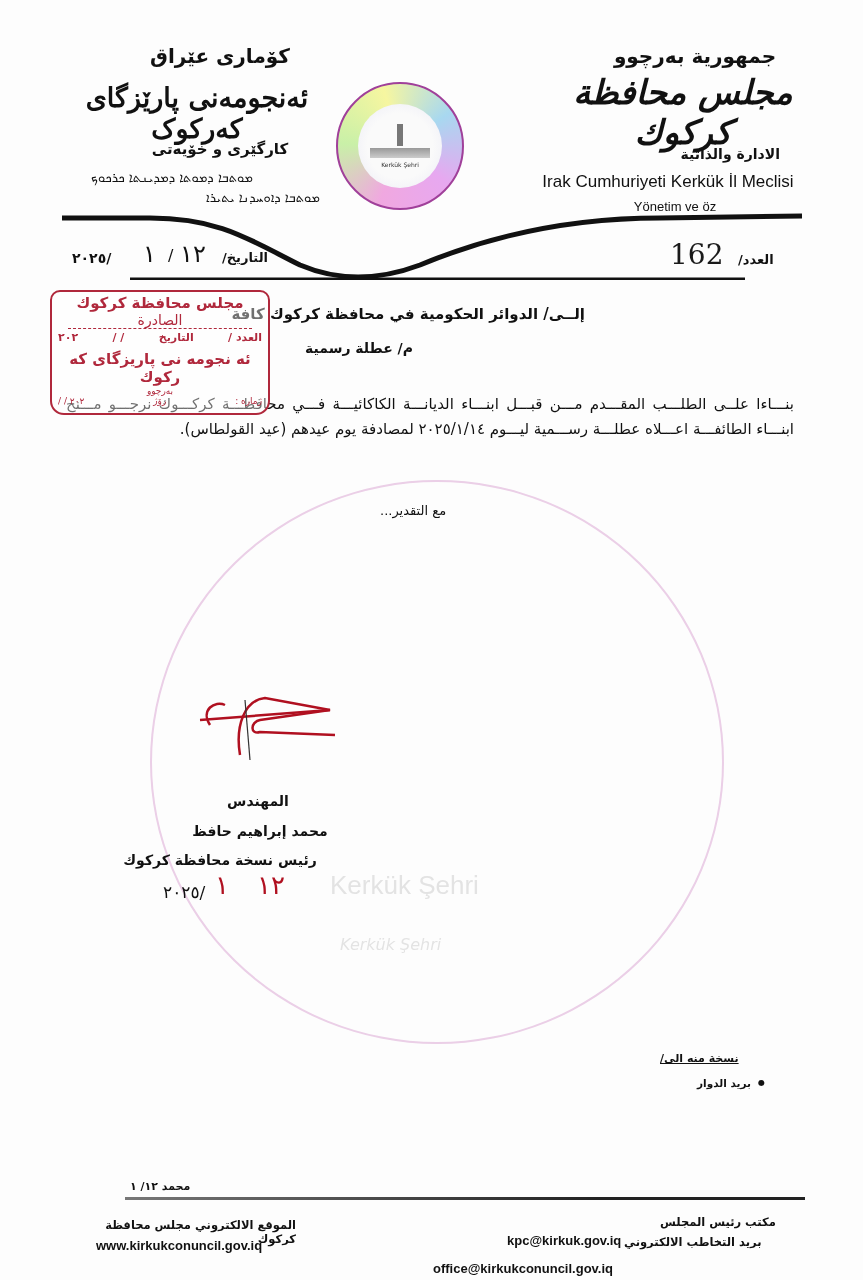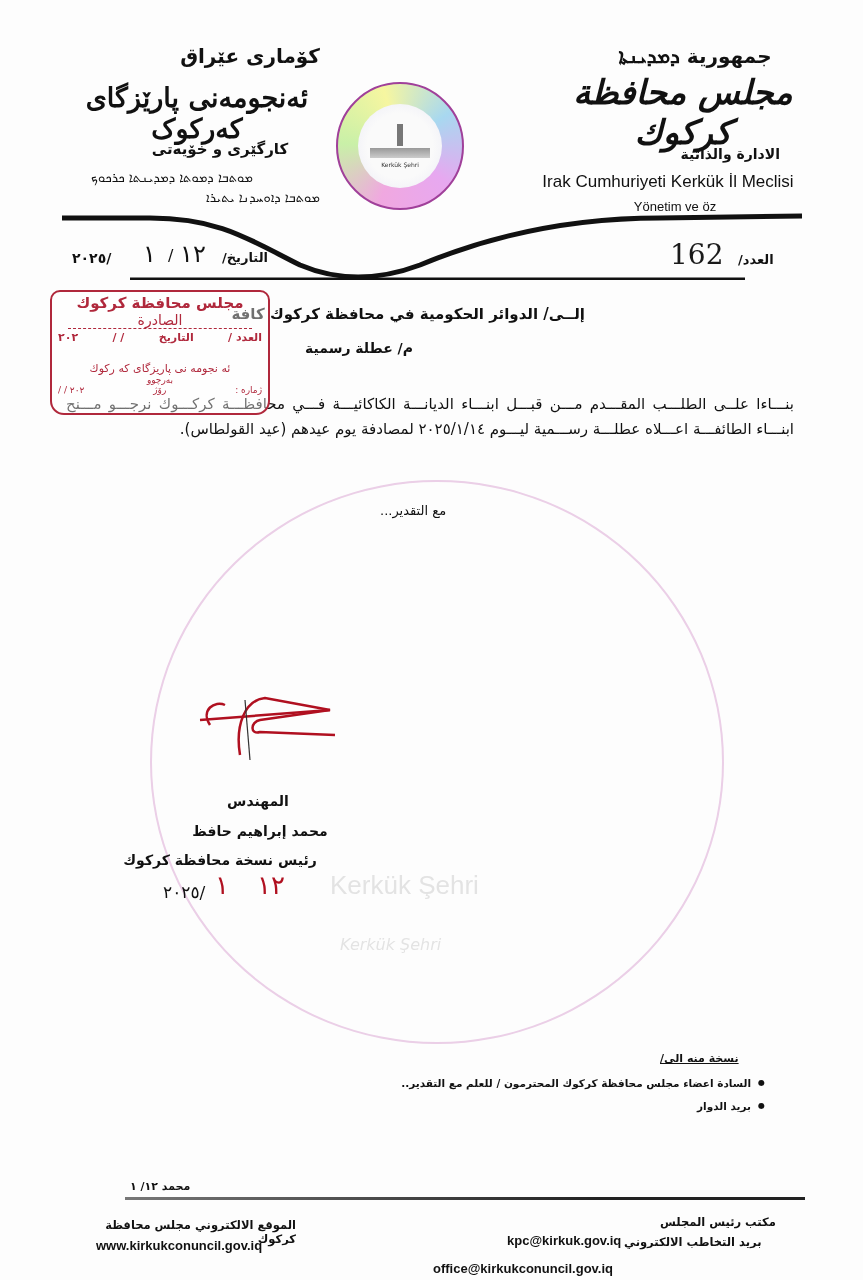--- a/index.html
+++ b/index.html
@@ -5,21 +5,21 @@
   html, body { margin: 0; padding: 0; }
   body {
     width: 863px; height: 1280px; position: relative; overflow: hidden;
     background: #fdfdfd; color: #111;
     font-family: "DejaVu Sans", sans-serif;
   }
   .abs { position: absolute; }
   .rtl { direction: rtl; }
 
   
-  .hl-1 { left: 120px; top: 44px; width: 200px; font-size: 20px; font-weight: bold; text-align: right; }
+  .hl-1 { left: 120px; top: 44px; width: 200px; font-size: 20px; font-weight: bold; text-align: center; }
   .hl-2 { left: 62px; top: 82px; width: 270px; font-size: 27px; font-weight: bold; text-align: center; font-family: "DejaVu Serif", serif; }
   .hl-3 { left: 120px; top: 140px; width: 200px; font-size: 15px; font-weight: bold; text-align: center; }
   .hl-4 { left: 12px; top: 170px; width: 320px; font-size: 13px; text-align: center; letter-spacing: 1px; }
   .hl-5 { left: 60px; top: 190px; width: 260px; font-size: 13px; letter-spacing: 1px; }
 
   
   .hr-1 { left: 590px; top: 44px; width: 210px; font-size: 20px; font-weight: bold; text-align: center; }
   .hr-2 { left: 548px; top: 72px; width: 270px; font-size: 34px; font-weight: bold; text-align: center; font-family: "DejaVu Serif", serif; font-style: italic; }
   .hr-3 { left: 610px; top: 146px; width: 170px; font-size: 14px; font-weight: bold; }
   .hr-4 { left: 518px; top: 172px; width: 300px; font-size: 17px; text-align: center; font-family: "Liberation Sans", sans-serif; }
@@ -56,21 +56,21 @@
   
   .stamp {
     left: 50px; top: 290px; width: 220px; height: 125px;
     border: 2px solid #b0283c; border-radius: 10px 10px 14px 14px;
     color: #b0283c; box-sizing: border-box; padding: 2px 6px;
     background: rgba(255,255,255,0.4);
   }
   .stamp-title { font-size: 15px; font-weight: bold; text-align: center; direction: rtl; }
   .stamp-sub { font-size: 14px; text-align: center; direction: rtl; border-bottom: 1px dashed #b0283c; margin: 0 10px 2px; }
   .stamp-row { display: flex; direction: rtl; justify-content: space-between; font-size: 11px; font-weight: bold; }
-  .stamp-kurd { font-size: 11px; font-weight: normal; text-align: center; direction: rtl; margin-top: 18px; }
+  .stamp-kurd { font-size: 15px; font-weight: bold; text-align: center; direction: rtl; margin-top: 6px; }
   .stamp-kurd2 { font-size: 9px; text-align: center; direction: rtl; }
   .stamp-row2 { display: flex; direction: rtl; justify-content: space-between; font-size: 9px; }
 
   
   .to-line { right: 278px; top: 305px; font-size: 15px; font-weight: bold; }
   .subject-line { right: 450px; top: 340px; font-size: 14px; font-weight: bold; }
 
   
   .body-para { left: 66px; top: 392px; width: 728px; font-size: 15px; line-height: 25px; text-align: justify; text-align-last: right; direction: rtl; }
   .regards { left: 380px; top: 503px; font-size: 13px; }
@@ -119,21 +119,21 @@
 <div class="abs hl-5 rtl">ܡܘܬܒܐ ܕܐܘܚܕܢܐ ܝܬܝܪܐ</div>
 
 <div class="abs seal">
   <div class="seal-inner">
     <div class="seal-tower"></div>
     <div class="seal-land"></div>
     <div>Kerkük Şehri</div>
   </div>
 </div>
 
-<div class="abs hr-1 rtl">جمهورية ܕܡܕܝܢܬܐ</div>
+<div class="abs hr-1 rtl">جمهورية بەرچوو</div>
 <div class="abs hr-2 rtl">مجلس محافظة كركوك</div>
 <div class="abs hr-3 rtl">الادارة والذاتية</div>
 <div class="abs hr-4">Irak Cumhuriyeti Kerkük İl Meclisi</div>
 <div class="abs hr-5">Yönetim ve öz</div>
 
 <svg class="abs curve" viewBox="0 0 863 70" preserveAspectRatio="none">
   <path d="M62 8 L150 8 C220 8 250 30 300 55 C340 72 380 70 420 55 C480 30 560 8 660 8 L802 6" stroke="#111" stroke-width="5" fill="none"></path>
   <path d="M130 69 L745 69" stroke="#111" stroke-width="3" fill="none"></path>
 </svg>
 
@@ -181,21 +181,20 @@
 </svg>
 <div class="abs sig-title rtl">المهندس</div>
 <div class="abs sig-name rtl">محمد إبراهيم حافظ</div>
 <div class="abs sig-position rtl">رئيس نسخة محافظة كركوك</div>
 <div class="abs sig-date-year">٢٠٢٥/</div>
 <div class="abs sig-date-month">١</div>
 <div class="abs sig-date-day">١٢</div>
 
 <div class="abs cc-title rtl">نسخة منه الى/</div>
 <ul class="abs cc-list">
-  <li>السادة اعضاء مجلس محافظة كركوك المحترمون  / للعلم مع التقدير..</li>
   <li>بريد الدوار</li>
 </ul>
 
 <div class="abs initials rtl">محمد ١٢/ ١</div>
 
 <div class="abs footer-rule"></div>
 <div class="abs footer-r1-label rtl">مكتب رئيس المجلس</div>
 <div class="abs footer-r1-val">office@kirkukconuncil.gov.iq</div>
 <div class="abs footer-r2-label rtl">بريد التخاطب الالكتروني</div>
 <div class="abs footer-r2-val">kpc@kirkuk.gov.iq</div>

